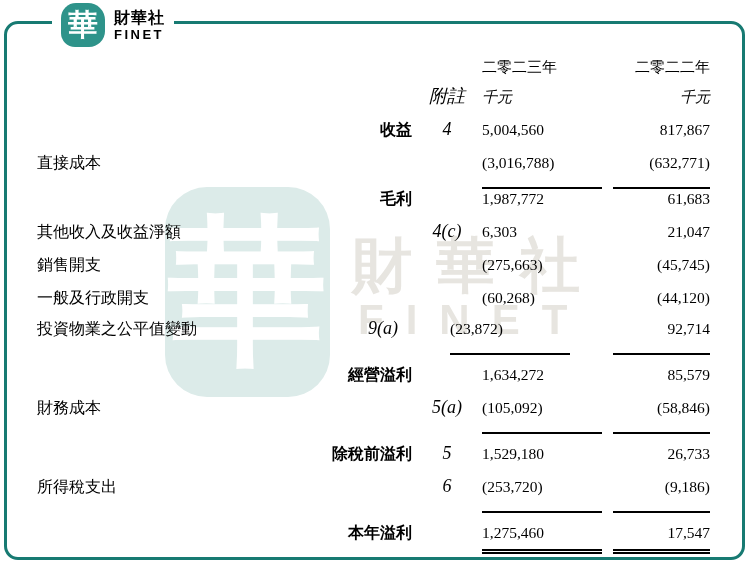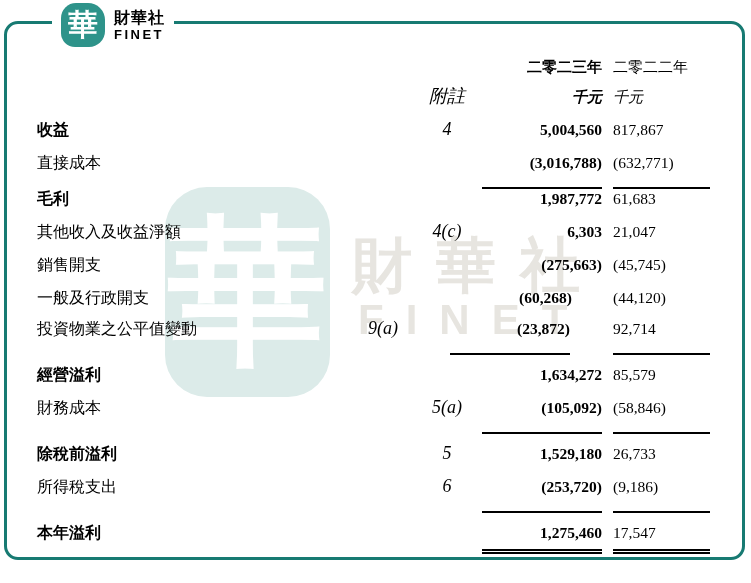--- a/index.html
+++ b/index.html
@@ -63,23 +63,23 @@
     font-family:"Liberation Sans","DejaVu Sans",sans-serif;
   }
 
   
   .statement {
     position:absolute; left:37px; top:57px; width:673px; z-index:3;
   }
   .row { display:flex; align-items:baseline; line-height:18px; font-size:16px; }
   .c-label { flex:1; }
   .c-note  { width:70px; text-align:center; font-style:italic; font-size:18px; }
-  .c-v1    { width:120px; text-align:right; font-weight:bold; font-size:15.5px; }
-  .c-v2    { width:97px; margin-left:11px; text-align:left; font-size:15.5px; }
-  .bold-label .c-label { font-weight:bold; }
+  .c-v1    { width:120px; font-weight:normal; font-size:15.5px; }
+  .c-v2    { width:97px; margin-left:11px; text-align:right; font-size:15.5px; }
+  .bold-label .c-label { font-weight:bold;text-align:right; }
   .hdr .c-v1, .hdr .c-v2 { font-size:15px; }
   .hdr2 .c-note, .hdr2 .c-v1, .hdr2 .c-v2 { font-style:italic; }
   .ul  { border-bottom:2px solid #000; padding-bottom:15px; }
   .dul { border-bottom:2px solid #000; padding-bottom:7px; position:relative; }
   .dul::after {
     content:""; position:absolute; left:0; right:0; bottom:-5px;
     border-bottom:2px solid #000;
   }
 </style>
 </head>
@@ -140,21 +140,21 @@
         <div class="c-note">4(c)</div>
         <div class="c-v1">6,303</div>
         <div class="c-v2">21,047</div>
       </div>
       <div class="row" style="margin-top: 14px;">
         <div class="c-label">銷售開支</div>
         <div class="c-note">&nbsp;</div>
         <div class="c-v1">(275,663)</div>
         <div class="c-v2">(45,745)</div>
       </div>
-      <div class="row" style="margin-top: 14px; gap: 30px;">
+      <div class="row" style="margin-top: 14px;">
         <div class="c-label">一般及行政開支</div>
         <div class="c-note">&nbsp;</div>
         <div class="c-v1">(60,268)</div>
         <div class="c-v2">(44,120)</div>
       </div>
       <div class="row" style="margin-top: 12px; gap: 32px;">
         <div class="c-label">投資物業之公平值變動</div>
         <div class="c-note">9(a)</div>
         <div class="c-v1 ul">(23,872)</div>
         <div class="c-v2 ul">92,714</div>

